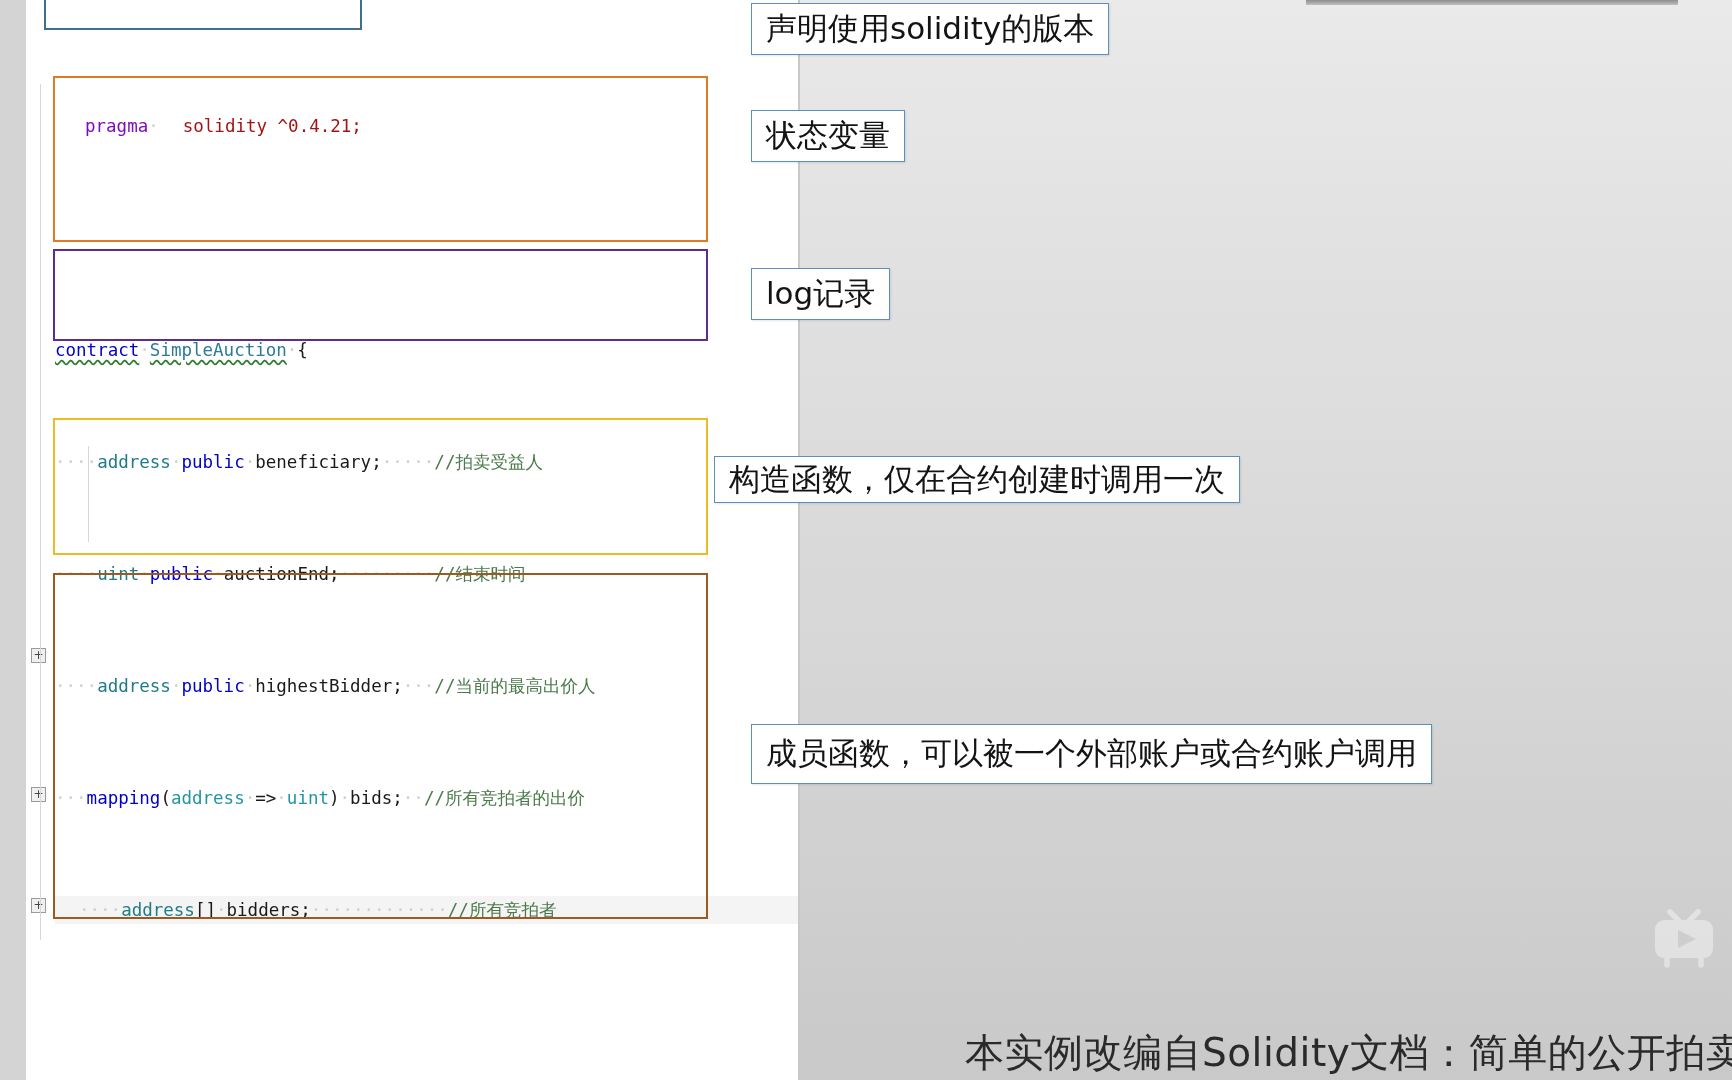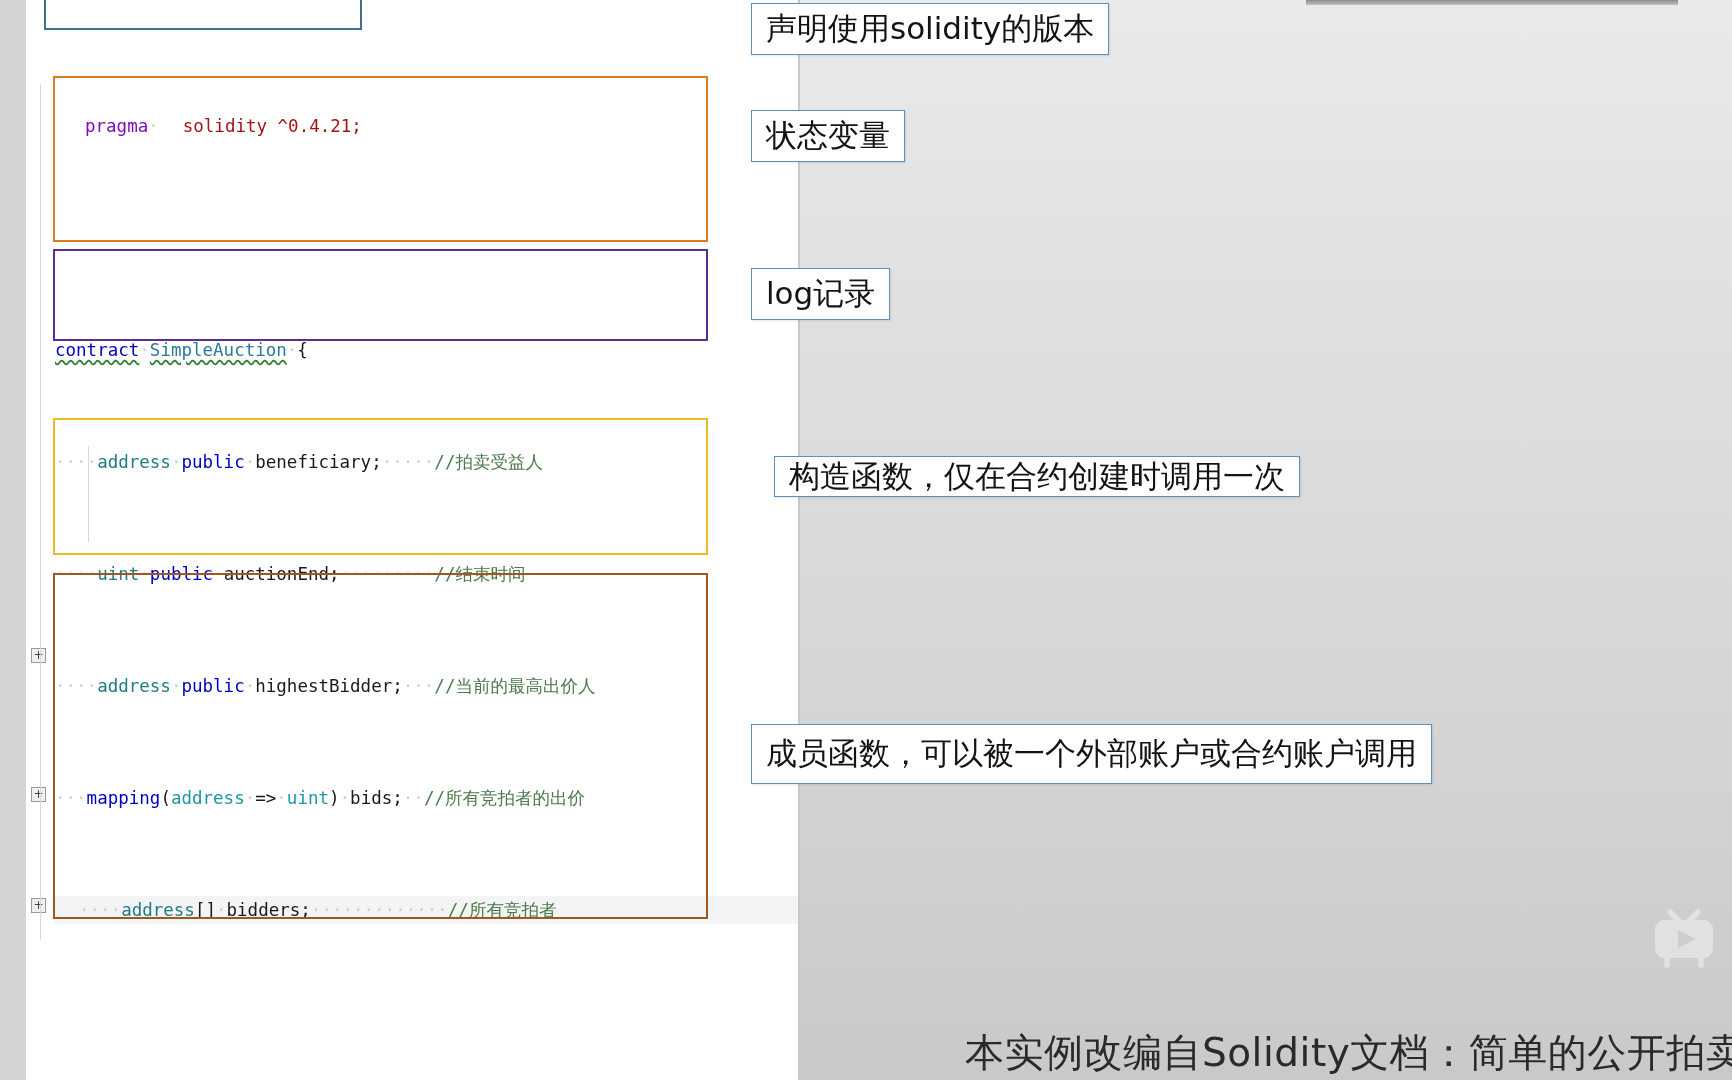--- a/index.html
+++ b/index.html
@@ -99,21 +99,21 @@
     color:#131313;
     font-family:"DejaVu Sans","Liberation Sans",sans-serif;
     display:flex; align-items:center;
     padding:0 14px;
     white-space:nowrap;
     box-shadow: 1px 1px 2px rgba(0,0,0,.10);
   }
   #callout-0 { left:751px;  top:3px;   height:52px; font-size:31px; }
   #callout-1 { left:751px;  top:110px; height:52px; font-size:31px;align-items:center; }
   #callout-2 { left:751px;  top:268px; height:52px; font-size:31px; }
-  #callout-3 { left:774px;  top:456px; height:41px; font-size:31px; }
+  #callout-3 { left:714px;  top:456px; height:47px; font-size:31px; }
   #callout-4 { left:751px;  top:724px; height:60px; font-size:31px; }
 
   
   #footer-note {
     position:absolute; left:965px; top:1026px;
     font-family:"DejaVu Sans","Liberation Sans",sans-serif;
     font-size:39px; color:#2a2a2a; letter-spacing:.5px;
     white-space:nowrap;
   }
 

